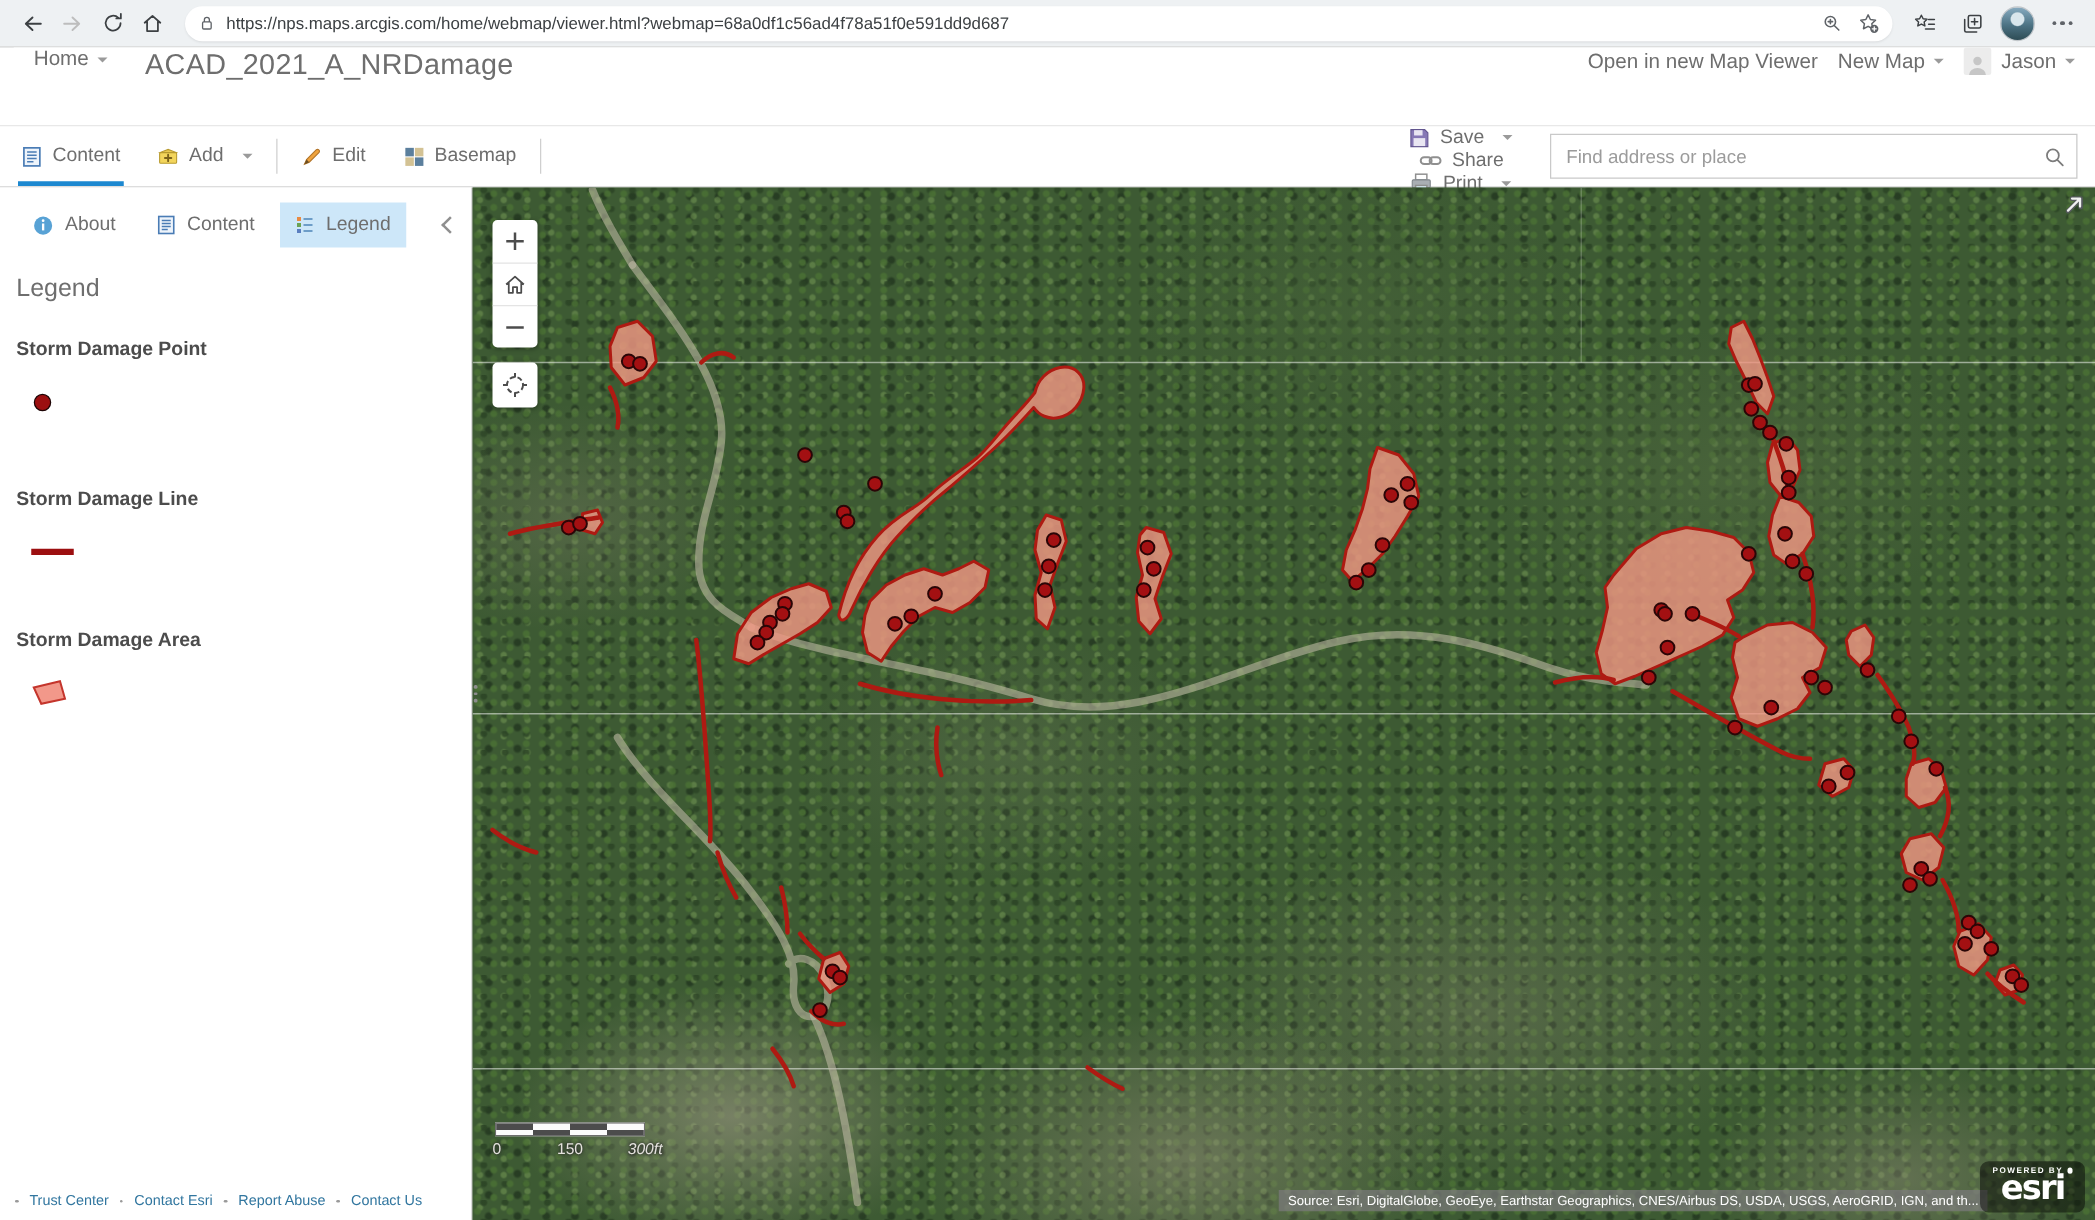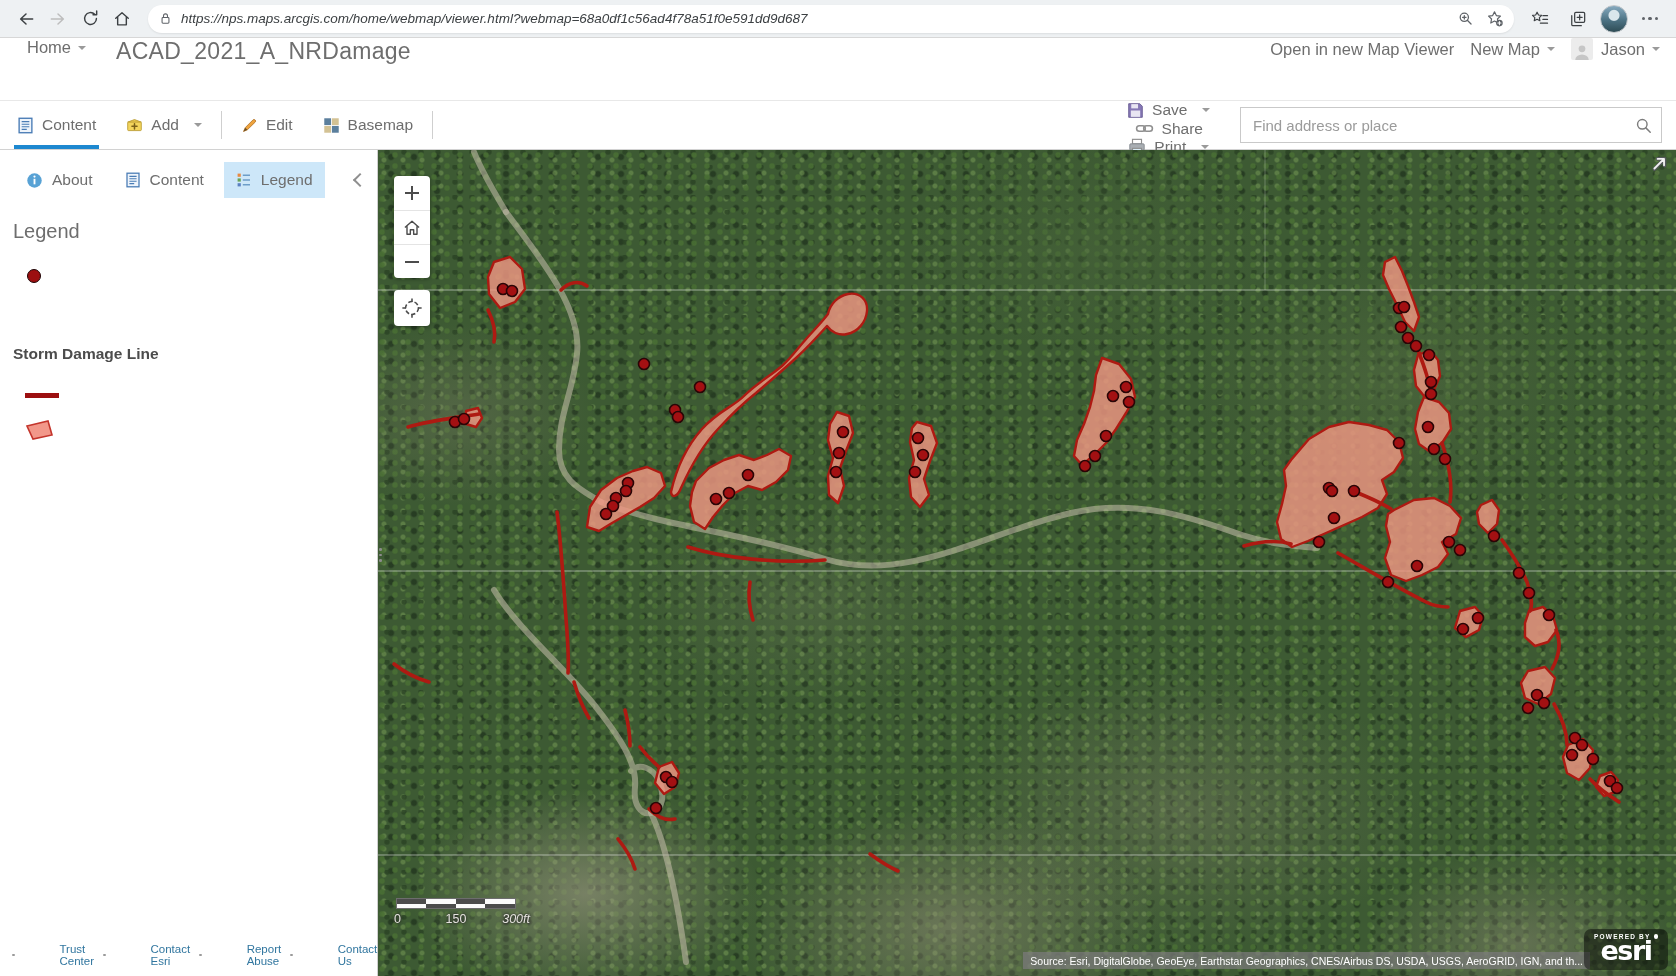--- a/index.html
+++ b/index.html
@@ -2,21 +2,21 @@
 <html style="--damage-fill: #ef9683; --damage-stroke: #ae1a12; --damage-point: #a31012;"><head>
 <meta charset="utf-8">
 <style>
   html,body{margin:0;padding:0;background:#dfe1e5;font-family:"Liberation Sans",sans-serif;}
   .screen{position:relative;width:1676px;height:976px;background:#fff;overflow:hidden;}
 
   
   .chrome{height:38px;background:#eef1f3;border-bottom:1px solid #d7d7d7;display:flex;align-items:center;padding:0 10px;box-sizing:border-box;}
   .cbtn{width:32px;height:32px;display:flex;align-items:center;justify-content:center;border-radius:50%;flex:none;}
   .urlbar{flex:1;height:28px;margin:0 10px;background:#fff;border-radius:14px;display:flex;align-items:center;padding:0 10px;box-shadow:0 1px 2px rgba(0,0,0,.08);min-width:0;}
-  .url-text{flex:1;font-size:13.5px;color:#3c4043;white-space:nowrap;overflow:hidden;text-overflow:ellipsis;margin-left:8px;font-style:italic;}
+  .url-text{flex:1;font-size:13.5px;color:#3c4043;white-space:nowrap;overflow:hidden;text-overflow:ellipsis;margin-left:8px;}
   .chrome .right-icons{display:flex;align-items:center;gap:6px;}
   .avatar{width:26px;height:26px;border-radius:50%;background:
      radial-gradient(circle at 50% 36%, #d9e6ec 0 5px, rgba(0,0,0,0) 6px),
      linear-gradient(180deg,#86aabf 0%,#4c7283 55%,#2e4c55 100%);border:1px solid #c2c7cb;}
   .dots3{display:flex;gap:3px;}
   .dots3 i{width:3.5px;height:3.5px;border-radius:50%;background:#5f6368;}
 
   
   .appheader{height:62px;background:#fff;display:flex;align-items:flex-start;padding:0 16px;box-sizing:border-box;margin-left:11px;}
   .hgroup{display:flex;align-items:center;color:#6e6e6e;font-size:16.5px;cursor:pointer;}
@@ -45,21 +45,21 @@
   .tab.active{background:#cde7f9;}
   .collapse{margin-left:auto;margin-right:2px;width:8px;height:8px;border-left:2px solid #8f8f8f;border-bottom:2px solid #8f8f8f;transform:rotate(45deg);cursor:pointer;}
   .legendpanel{padding-left:13px;}
   .legend-title{font-size:20px;color:#6e6e6e;margin-top:16px;}
   .layer-name{font-size:15.5px;font-weight:bold;color:#4c4c4c;}
   .lt1{margin-top:28px;} .lt2{margin-top:62px;} .lt3{margin-top:60px;}
   .sym-point{width:12px;height:12px;border-radius:50%;background:#9c0f10;border:1.5px solid #1d0405;margin:26px 0 0 14px;}
   .sym-line{width:34px;height:4.5px;background:#9c0f10;margin:30px 0 0 12px;}
   .sym-area{margin:22px 0 0 12px;display:block;}
   .side-footer{position:absolute;left:12px;bottom:9px;display:flex;align-items:center;gap:9px;font-size:11.5px;}
-  .side-footer a{color:#31769f;text-decoration:none;cursor:pointer;margin-left:36px;}
+  .side-footer a{color:#31769f;text-decoration:none;cursor:pointer;}
   .sep-dot{width:2.5px;height:2.5px;border-radius:50%;background:#9a9a9a;flex:none;}
 
   
   .map{position:relative;flex:1;overflow:hidden;background:#3b5632;}
   .map-bg{position:absolute;inset:0;
     background-color:#3d5a33;
     background-image:
       radial-gradient(ellipse 250px 150px at 16% 90%, rgba(167,160,140,.55), rgba(0,0,0,0) 70%),
       radial-gradient(ellipse 300px 170px at 44% 94%, rgba(152,146,124,.5), rgba(0,0,0,0) 70%),
       radial-gradient(ellipse 340px 200px at 62% 80%, rgba(141,136,116,.32), rgba(0,0,0,0) 70%),
@@ -324,25 +324,27 @@
               <path d="M8.5 4 h9 M8.5 10 h9 M8.5 16 h9" stroke="#6d9dc8" stroke-width="1.8"></path>
             </svg>
           <span>Legend</span>
         </div>
         <div class="collapse"></div>
       </div>
 
       <div class="legendpanel">
         <div class="legend-title">Legend</div>
 
+        <div class="layer-name lt1">Storm Damage Point</div>
         <div class="sym-point"></div>
 
         <div class="layer-name lt2">Storm Damage Line</div>
         <div class="sym-line"></div>
 
+        <div class="layer-name lt3">Storm Damage Area</div>
         <svg class="sym-area" width="30" height="21" viewBox="0 0 30 21">
             <polygon points="2,6 23,1 27,15 8,19" fill="#f2988a" stroke="#c4352c" stroke-width="1.6"></polygon>
           </svg>
       </div>
 
       <div class="side-footer">
         <span class="sep-dot"></span>
           <a>Trust Center</a>
         <span class="sep-dot"></span>
           <a>Contact Esri</a>

